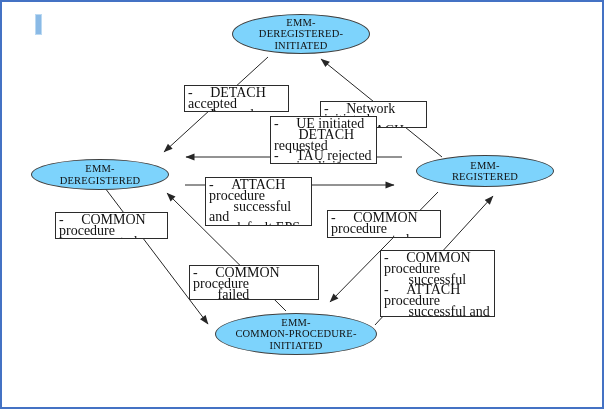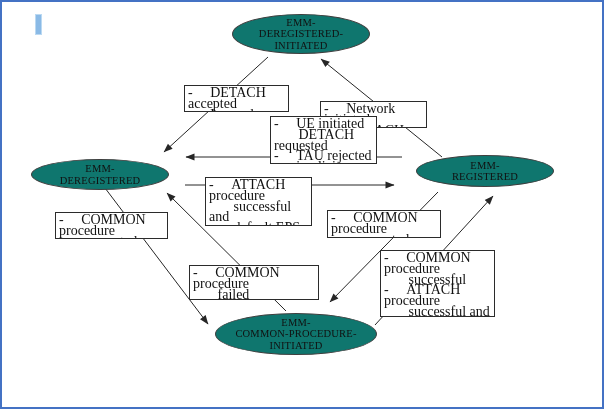--- a/index.html
+++ b/index.html
@@ -7,21 +7,21 @@
     position:relative; width:604px; height:409px; box-sizing:border-box;
     border:2px solid #4472C4; background:#ffffff; overflow:hidden;
     font-family:"Liberation Serif", serif; color:#111;
   }
   .cursor-bar {
     position:absolute; left:33px; top:12px; width:7px; height:21px;
     background:#8ABAE6; border:1px solid #BBD9F2; box-sizing:border-box;
   }
   svg.arrow-layer { position:absolute; left:0; top:0; z-index:1; }
   .state {
-    position:absolute; z-index:2; background:#0f766e; border:1.5px solid #3F3F3F;
+    position:absolute; z-index:2; background:#7dd3fc; border:1.5px solid #3F3F3F;
     border-radius:50%; display:flex; align-items:center; justify-content:center;
     text-align:center; font-size:10.5px; line-height:11.5px; letter-spacing:0.2px;
     white-space:pre-line; box-sizing:border-box;
   }
   #st-dereg-init { left:230px; top:12px;  width:138px; height:40px; }
   #st-dereg      { left:29px;  top:157px; width:138px; height:31px; }
   #st-reg        { left:414px; top:153px; width:138px; height:32px; }
   #st-common     { left:213px; top:311px; width:162px; height:42px; }
   .tbox {
     position:absolute; z-index:3; background:#ffffff; border:1px solid #2B2B2B;

